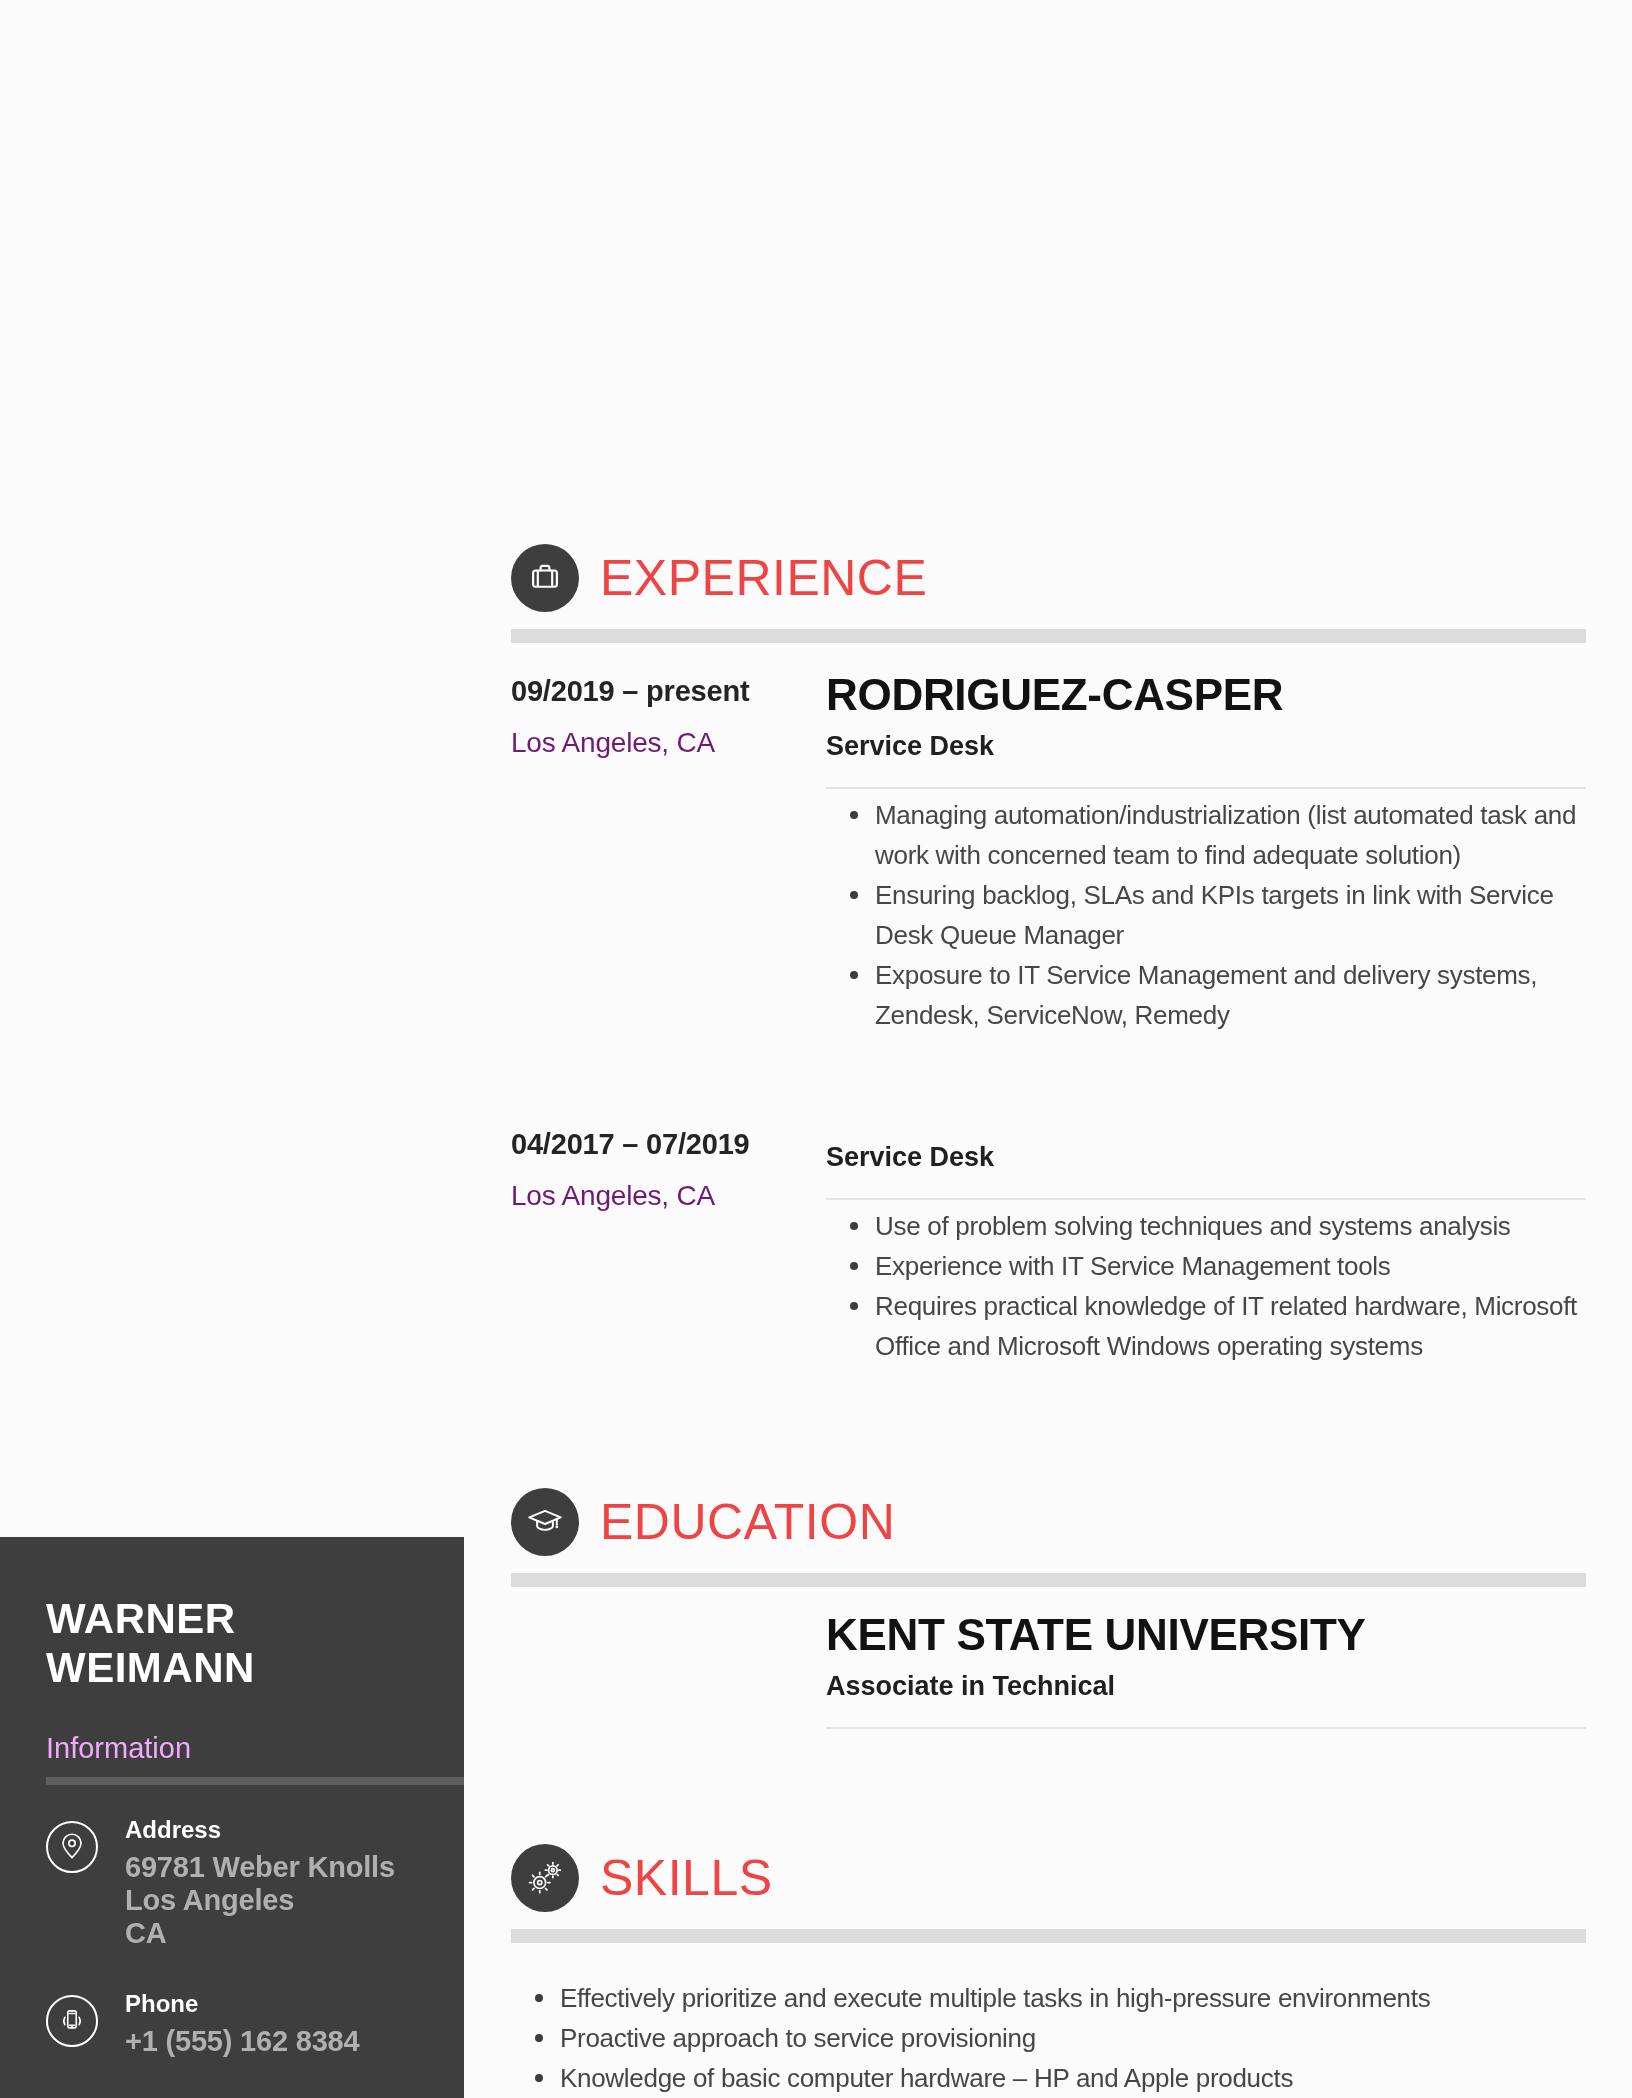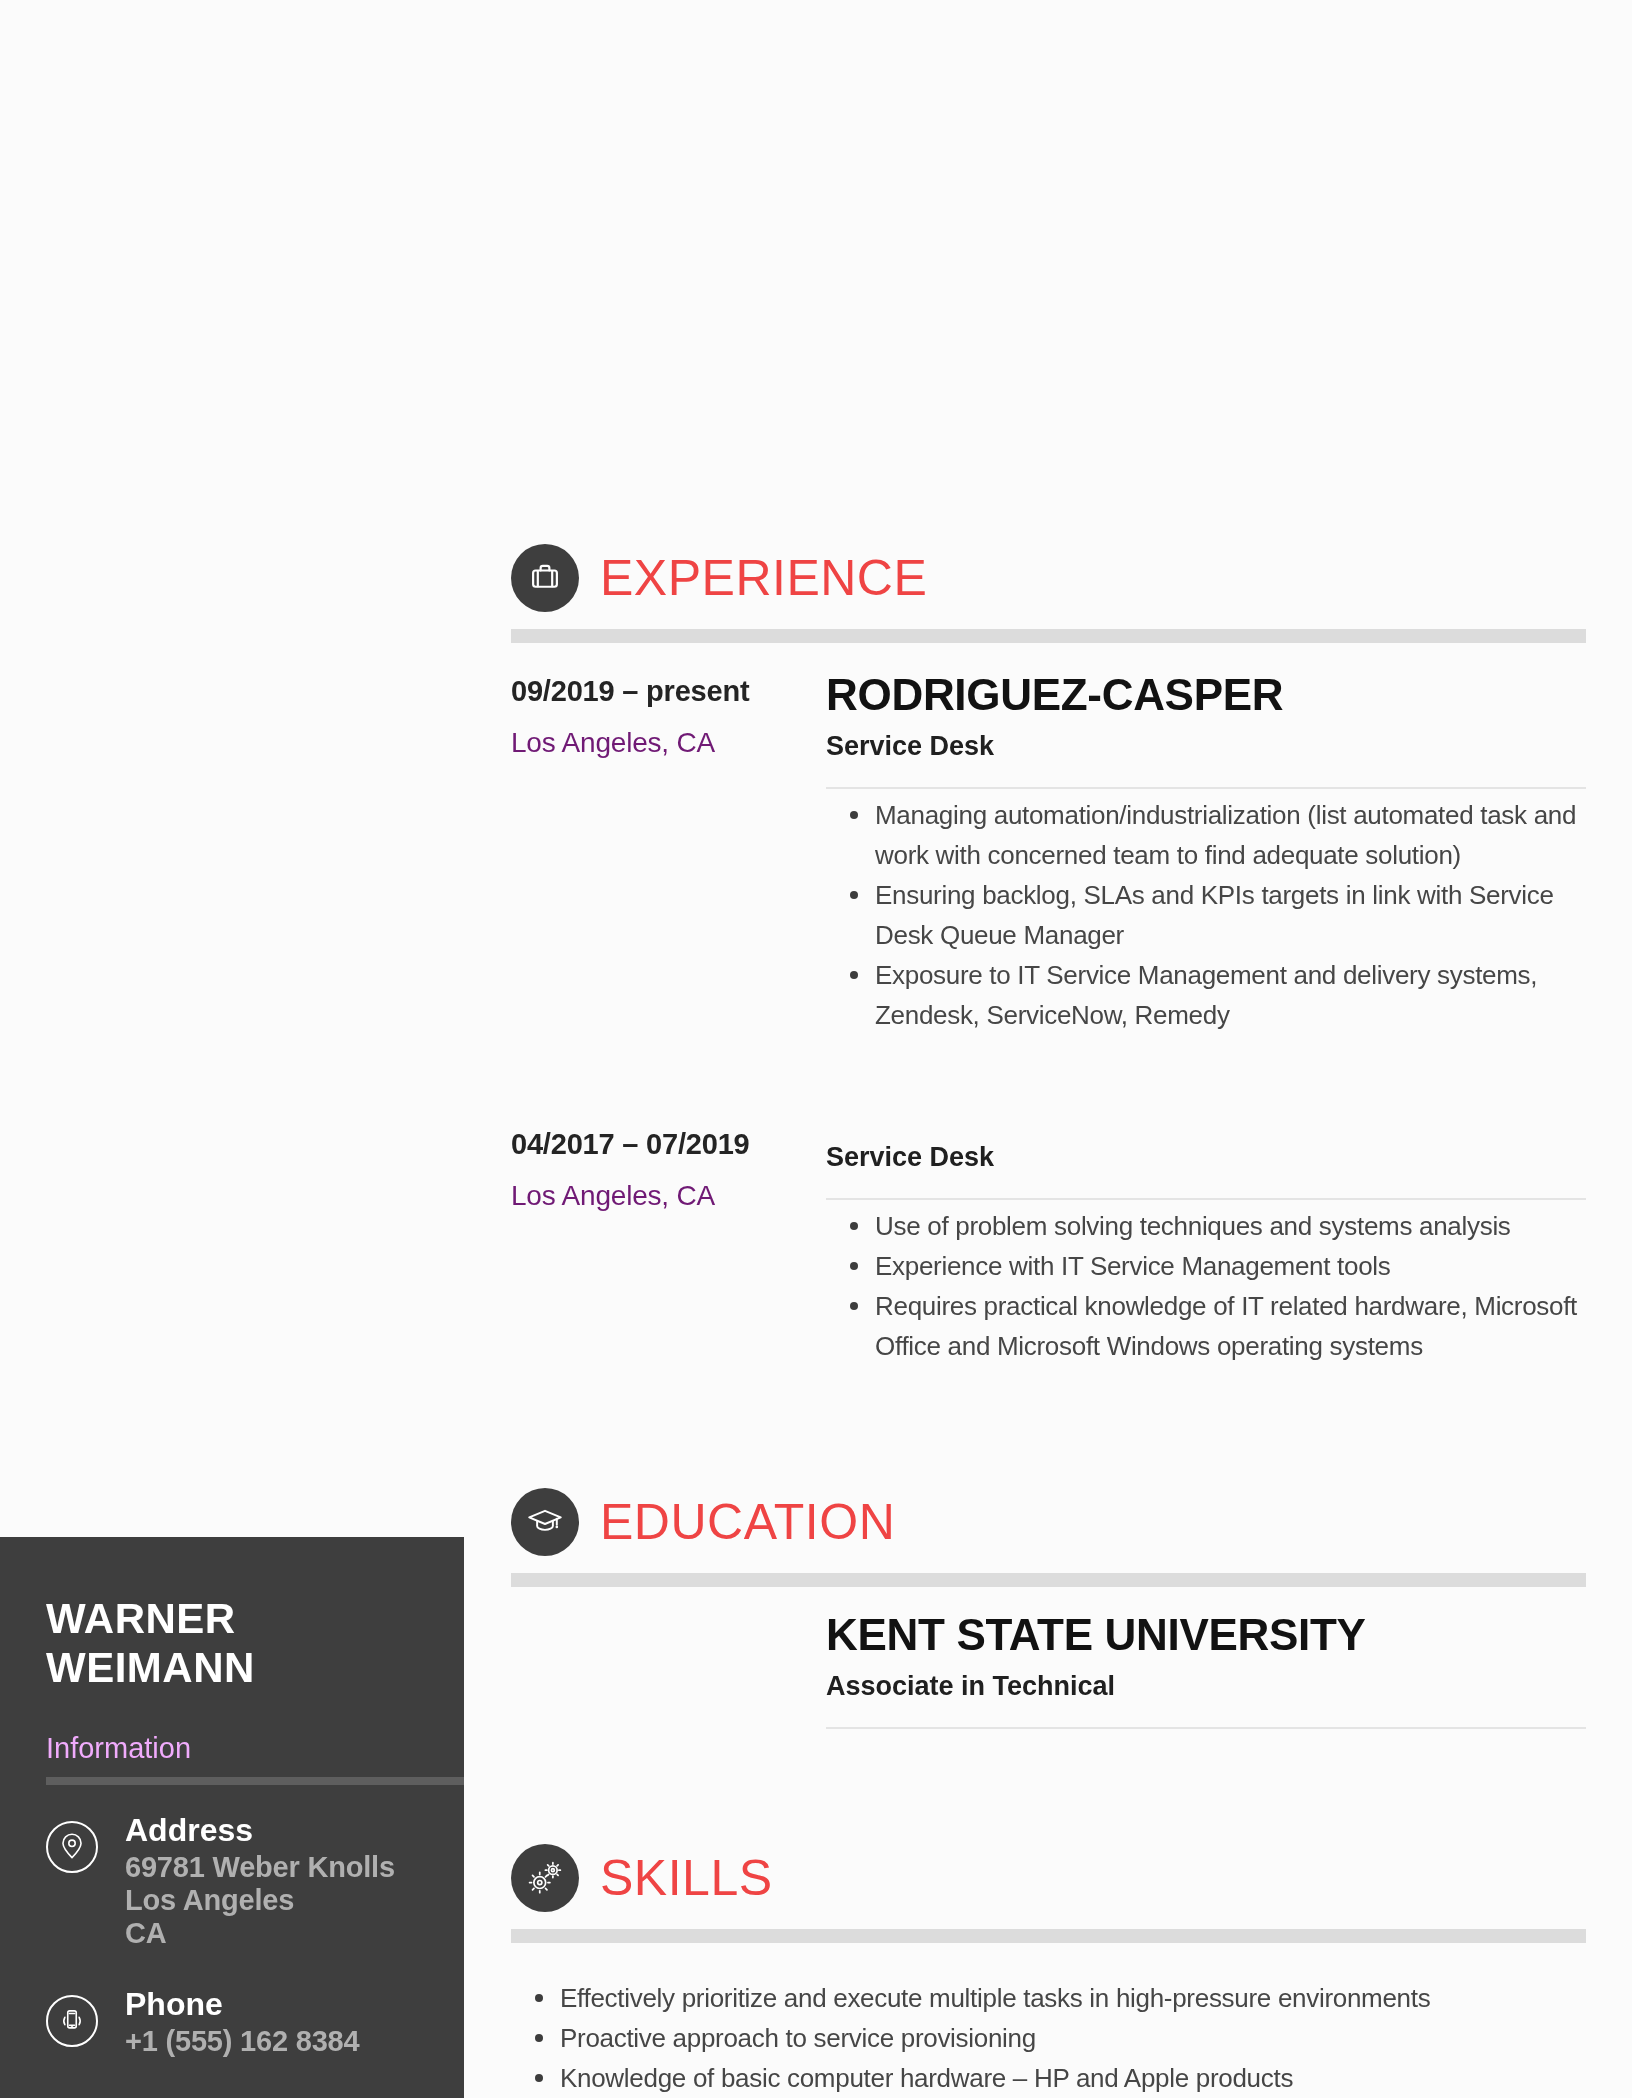--- a/index.html
+++ b/index.html
@@ -31,21 +31,21 @@
   }
   .contact-item{display:flex;align-items:flex-start;margin-top:36px;}
   .contact-item.phone{margin-top:45px;}
   .contact-icon-circle{
     width:52px;height:52px;flex:0 0 52px;border-radius:50%;
     border:2.5px solid #ffffff;box-sizing:border-box;
     display:flex;align-items:center;justify-content:center;
     margin-right:27px;
   }
   .contact-text{margin-top:-8px;}
-  .contact-label{font-size:32px;line-height:34px;font-weight:700;color:#ffffff;}
+  .contact-label{font-size:24px;line-height:34px;font-weight:700;color:#ffffff;}
   .contact-line{font-size:29px;line-height:33px;font-weight:700;color:#b0b0b0;letter-spacing:-.2px;margin-top:0;}
   .contact-line.first{margin-top:4px;}
 
   
   .main{
     flex:1;box-sizing:border-box;
     padding:45px 46px 0 47px;
     background:#fbfbfb;
   }
   .section-header{display:flex;align-items:center;}

